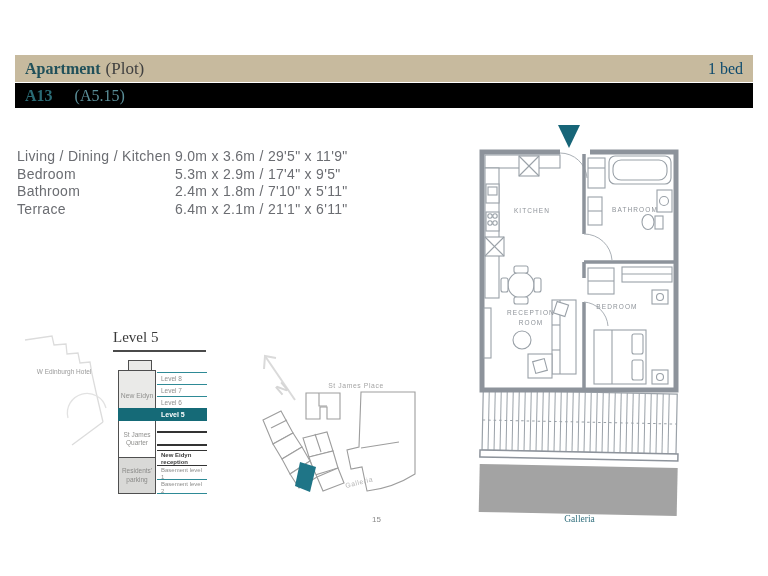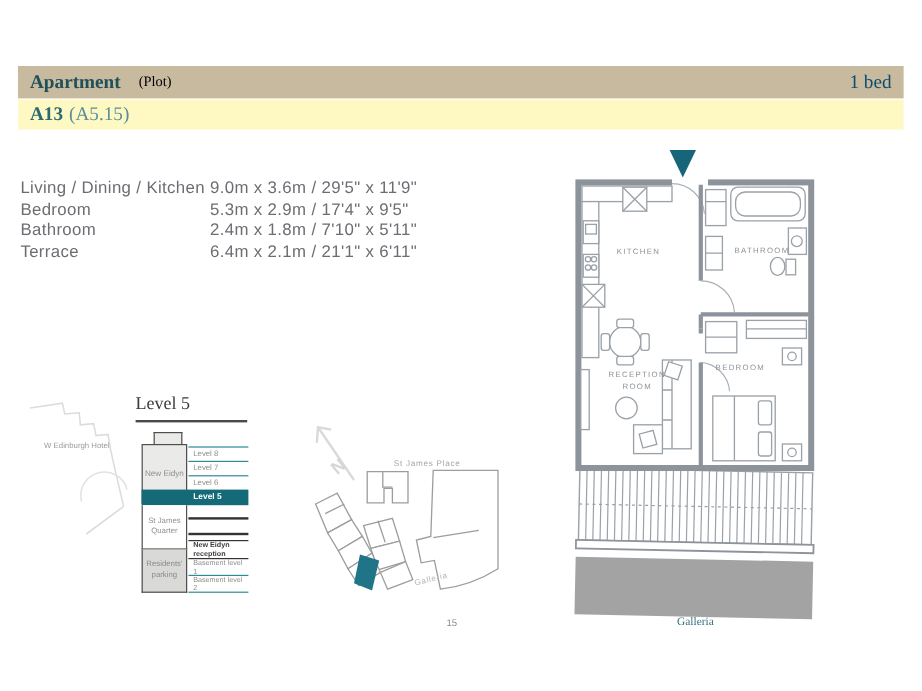--- a/index.html
+++ b/index.html
@@ -8,29 +8,29 @@
     position:relative; width:768px; height:576px; background:#ffffff;
     font-family:"Liberation Sans", sans-serif; overflow:hidden;
   }
   
   .bar-main {
     position:absolute; left:15px; top:55px; width:738px; height:27px;
     background:#c7ba9e; display:flex; align-items:center;
     padding:0 10px; font-family:"Liberation Serif", serif;justify-content:center;
   }
   .bar-main .title { font-size:16px; font-weight:bold; color:#20505a; }
-  .bar-main .title-suffix { font-size:12px; color:#000000; margin-left:15px; }
+  .bar-main .title-suffix { font-size:17px; color:#404040; margin-left:5px; }
   .bar-main .bed { margin-left:auto; font-size:16px; color:#0c4a6e; }
   .bar-sub {
     position:absolute; left:15px; top:83px; width:738px; height:25px;
-    background:#fef9c3; display:flex; align-items:center; padding:0 10px;
+    background:#000000; display:flex; align-items:center; padding:0 10px;
     font-family:"Liberation Serif", serif;
   }
   .bar-sub .unit { font-size:16px; font-weight:bold; color:#2a6a74; }
-  .bar-sub .unit-suffix { font-size:16px; color:#5a8e98; margin-left:5px; }
+  .bar-sub .unit-suffix { font-size:16px; color:#5a8e98; margin-left:22px; }
 
   
   .summary { position:absolute; left:17px; top:130px; width:420px;
     font-size:11.5px; font-weight:bold; color:#3e3f44; letter-spacing:.4px; }
   .summary .area { position:absolute; left:158px; top:0; }
   .rooms { position:absolute; left:17px; top:148px; width:430px;
     font-size:14px; color:#6b6d72; letter-spacing:.3px; line-height:17.5px; }
   .room-row { position:relative; }
   .room-row .dims { position:absolute; left:158px; top:0; }
 

